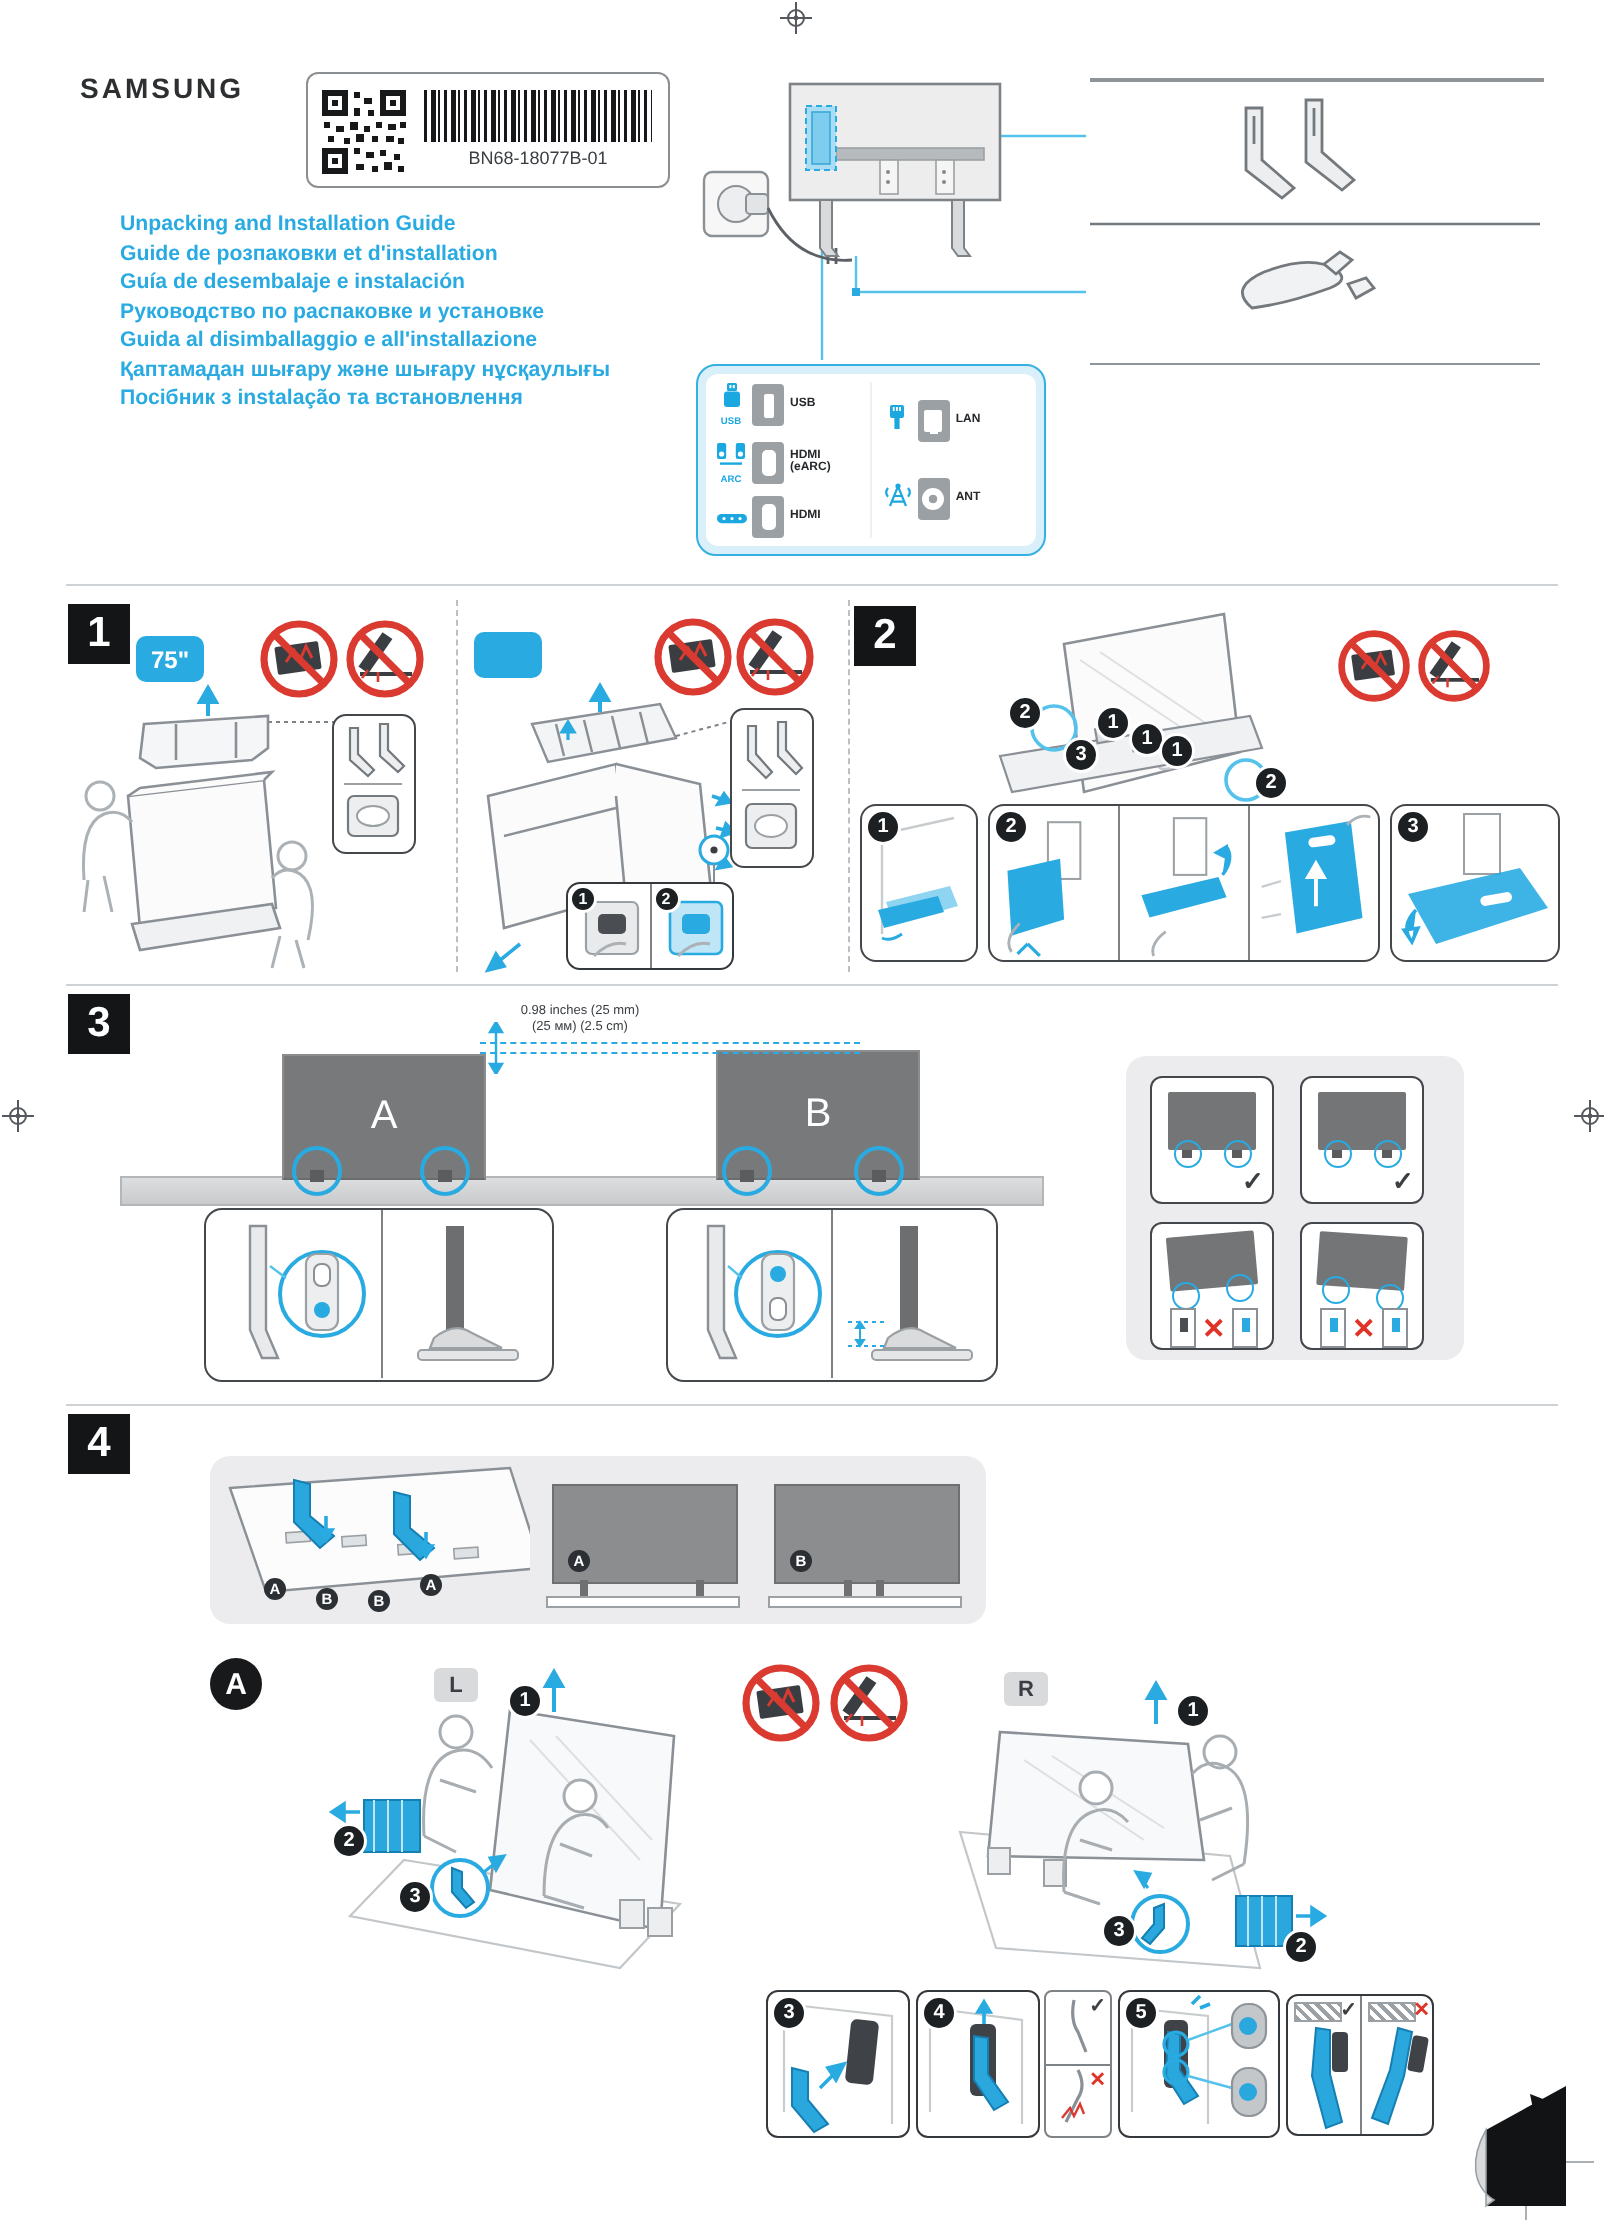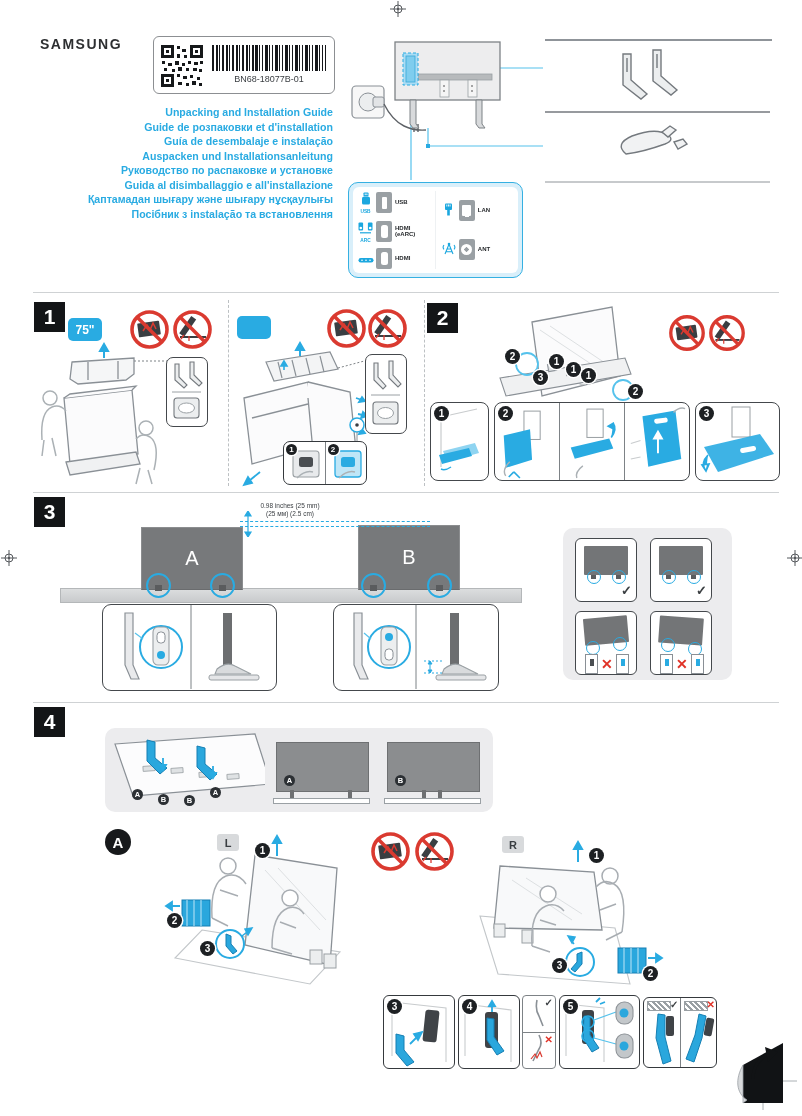--- a/index.html
+++ b/index.html
@@ -11,21 +11,21 @@
   .numsq{position:absolute;width:31px;height:30px;background:#131517;color:#fff;
          display:flex;align-items:center;justify-content:center;font-size:21px;font-weight:bold}
   .cnum{position:absolute;width:15px;height:15px;border-radius:50%;background:#1d2023;color:#fff;
         font-size:10px;font-weight:bold;display:flex;align-items:center;justify-content:center;
         box-shadow:0 0 0 1.5px #fff;z-index:5}
   .cnum.sm{width:11px;height:11px;font-size:8px}
   .clet{position:absolute;width:11px;height:11px;border-radius:50%;background:#2c3034;color:#fff;
         font-size:7.5px;font-weight:bold;display:flex;align-items:center;justify-content:center;z-index:4}
   .panel{position:absolute;border:1.5px solid #44484c;border-radius:8px;background:#fff;box-sizing:border-box}
   .ring{position:absolute;border:2.5px solid #29abe2;border-radius:50%;box-sizing:border-box}
-  .titles{position:absolute;left:60px;top:105px;width:273px;text-align:right;color:#29abe2;
+  .titles{position:absolute;left:60px;top:105px;width:273px;color:#29abe2;
           font-weight:bold;font-size:10.6px;line-height:14.5px;letter-spacing:0}
   .logo{position:absolute;left:40px;top:36px;font-size:14px;font-weight:800;letter-spacing:1.5px;color:#2d2f31}
   .cyanbadge{position:absolute;background:#29abe2;border-radius:5px;color:#fff;font-weight:bold;
              display:flex;align-items:center;justify-content:center}
   .tvdark{position:absolute;background:#77797b;border:1px solid #8b8d8f;border-bottom-color:#6a6c6e;
           display:flex;align-items:center;justify-content:center;color:#fff;font-size:20px}
   .shelf{position:absolute;background:linear-gradient(#dcdedf,#c8cacc);border:1px solid #b4b7b9}
   .ck{color:#3c4043;font-weight:bold}
   .cx{color:#e03227;font-weight:bold}
   .graybadge{position:absolute;background:#d8dadc;border-radius:3px;color:#3a3e42;font-weight:bold;
@@ -110,22 +110,21 @@
           <rect x="39" y="39" width="3" height="3"></rect>
       </g>
     </svg>
     <div class="abs" style="left:58px;top:8px;width:114px;height:26px;background:repeating-linear-gradient(90deg,#15171a 0 1.5px,#fff 1.5px 3.5px,#15171a 3.5px 6px,#fff 6px 7px,#15171a 7px 7.8px,#fff 7.8px 10px)"></div>
     <div class="abs" style="left:58px;top:37px;width:114px;text-align:center;font-size:9px;color:#3a3e42">BN68-18077B-01</div>
   </div>
 
   <div class="titles">
     <div>Unpacking and Installation Guide</div>
     <div>Guide de розпаковки et d'installation</div>
-    <div>Guía de desembalaje e instalação</div>
-    <div>Auspacken und Installationsanleitung</div>
+    <div>Guía de desembalaje e instalación</div>
     <div>Руководство по распаковке и установке</div>
     <div>Guida al disimballaggio e all'installazione</div>
     <div>Қаптамадан шығару және шығару нұсқаулығы</div>
     <div>Посібник з instalação та встановлення</div>
   </div>
 
   <svg class="abs" style="left:340px;top:28px" width="440" height="252" viewBox="0 0 440 252">
 
     <g stroke="#55c2ec" stroke-width="1.2" fill="none">
       <line x1="71" y1="42" x2="71" y2="152"></line>

